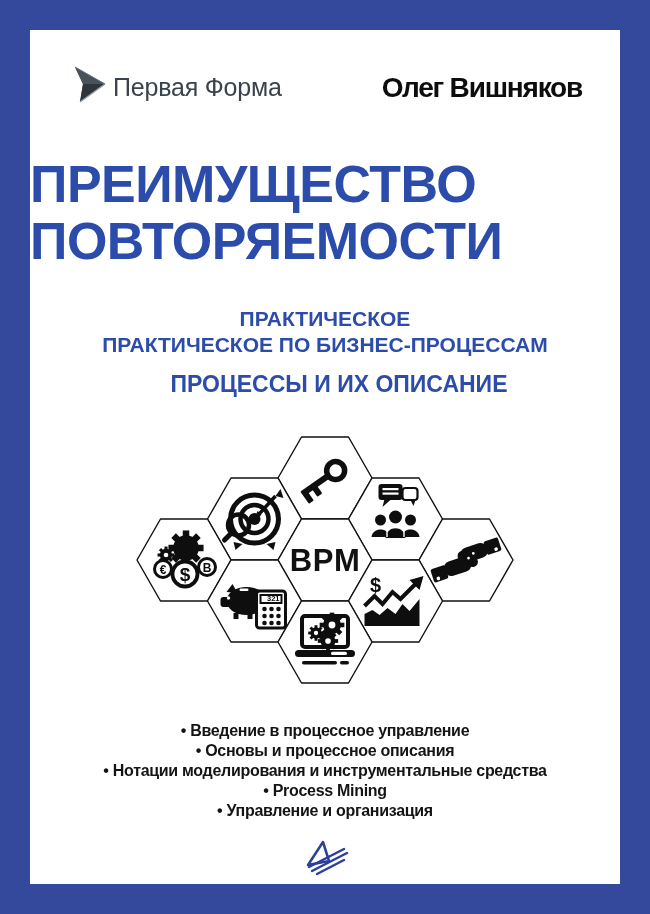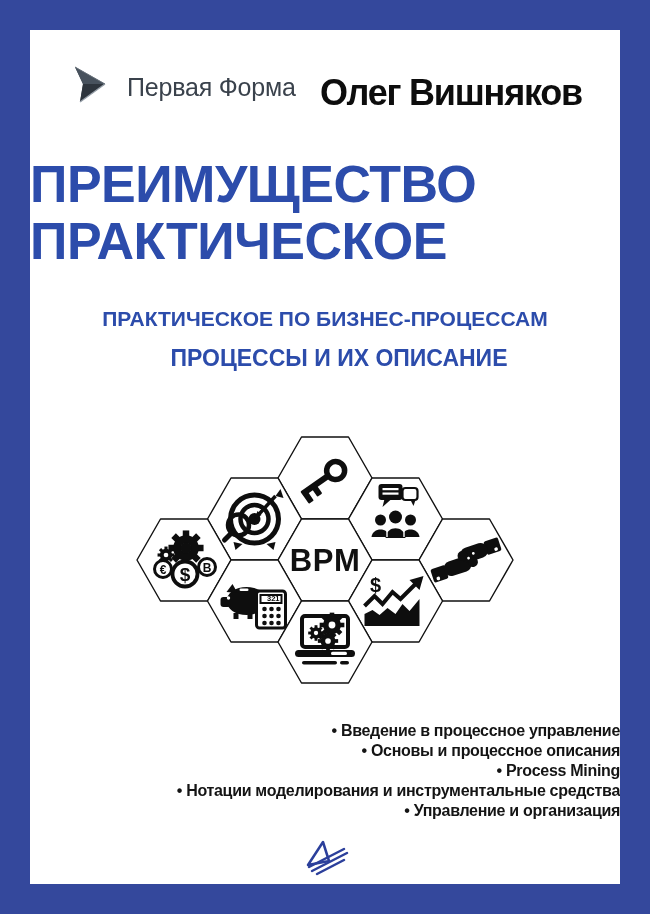--- a/index.html
+++ b/index.html
@@ -15,27 +15,27 @@
     position:relative;
     width:590px;height:854px;
     background:#ffffff;
     overflow:hidden;
   }
   
   .header{
     position:absolute;top:34px;left:44px;right:38px;
     display:flex;justify-content:space-between;align-items:flex-start;
   }
-  .brand{display:flex;align-items:center;gap:20px;}
+  .brand{display:flex;align-items:center;gap:6px;}
   .brand-text{
     font-size:25px;color:#3A424C;font-weight:500;letter-spacing:-0.2px;
     padding-top:6px;
   }
   .author{
-    font-size:36px;font-weight:700;color:#0d0d0d;letter-spacing:-1.2px;
+    font-size:28px;font-weight:700;color:#0d0d0d;letter-spacing:-1.2px;
     margin-top:8px;
   }
   
   .title{
     position:absolute;top:126px;left:0;width:100%;
     color:#2C4CAB;
     font-size:52px;line-height:57px;font-weight:700;letter-spacing:-0.5px;
   }
   
   .subtitle{
@@ -43,21 +43,21 @@
     text-align:center;color:#2C4CAB;font-weight:700;
   }
   .subtitle .s-line{font-size:21px;line-height:26px;letter-spacing:0;}
   .subtitle .s-line3{font-size:23px;line-height:26px;margin-top:13px;margin-left:28px;}
   
   .hexgrid{position:absolute;left:107px;top:407px;overflow:visible;display:block;}
   svg text{font-family:"Liberation Sans","DejaVu Sans",sans-serif;}
   
   .bullets{
     position:absolute;top:691px;left:0;width:100%;
-    text-align:right;color:#141414;
+    text-align:center;color:#141414;
     font-size:16px;line-height:20px;font-weight:700;letter-spacing:-0.3px;
   }
   .bullets .bullet-item::before{content:"• ";}
   
   .piter{position:absolute;left:50%;top:806px;margin-left:-25px;display:block;}
 </style>
 </head>
 <body>
 
 <div class="cover">
@@ -72,24 +72,25 @@
           <line x1="31" y1="20" x2="6" y2="38" stroke="#98A1AA" stroke-width="1.4"></line>
           <line x1="1" y1="3" x2="31" y2="20" stroke="#6A737C" stroke-width="1"></line>
         </svg>
         <span class="brand-text">Первая Форма</span>
       </div>
       <div class="author">Олег Вишняков</div>
     </div>
 
     <div class="title">
       <div>ПРЕИМУЩЕСТВО</div>
-      <div>ПРАКТИЧЕСКОЕ</div>
+      <div>ПОВТОРЯЕМОСТИ</div>
     </div>
 
     <div class="subtitle">
+      <div class="s-line">ПРАКТИЧЕСКОЕ</div>
       <div class="s-line">ПРАКТИЧЕСКОЕ ПО БИЗНЕС-ПРОЦЕССАМ</div>
       <div class="s-line s-line3">ПРОЦЕССЫ И ИХ ОПИСАНИЕ</div>
     </div>
 
     <svg class="hexgrid" width="376" height="246" viewBox="0 0 376 246">
       <defs>
         <g id="hex">
           <polygon points="-47,0 -23.5,-41 23.5,-41 47,0 23.5,41 -23.5,41" fill="#ffffff" stroke="#111111" stroke-width="1.4" stroke-linejoin="round"></polygon>
         </g>
         <g id="gear" fill="#0E0E0E">
@@ -239,22 +240,22 @@
           <rect x="6" y="9.8" width="16" height="3.2" rx="1.6" fill="#ffffff"></rect>
           <rect x="-23" y="19" width="35" height="3.6" rx="1.8" fill="#0E0E0E"></rect>
           <rect x="15" y="19" width="9" height="3.6" rx="1.8" fill="#0E0E0E"></rect>
         </g>
       </g>
     </svg>
 
     <div class="bullets">
       <div class="bullet-item">Введение в процессное управление</div>
       <div class="bullet-item">Основы и процессное описания</div>
+      <div class="bullet-item">Нотации моделирования и инструментальные средства</div>
       <div class="bullet-item">Process Mining</div>
-      <div class="bullet-item">Нотации моделирования и инструментальные средства</div>
       <div class="bullet-item">Управление и организация</div>
     </div>
 
     <svg class="piter" width="50" height="40" viewBox="0 0 50 40">
       <g fill="none" stroke="#2B3F9B" stroke-width="2.5" stroke-linecap="round" stroke-linejoin="round">
         <polygon points="8,29 23,6 29,25"></polygon>
         <line x1="9" y1="31" x2="44" y2="13"></line>
         <line x1="12" y1="35" x2="47" y2="17"></line>
         <line x1="17" y1="38" x2="44" y2="24"></line>
       </g>

